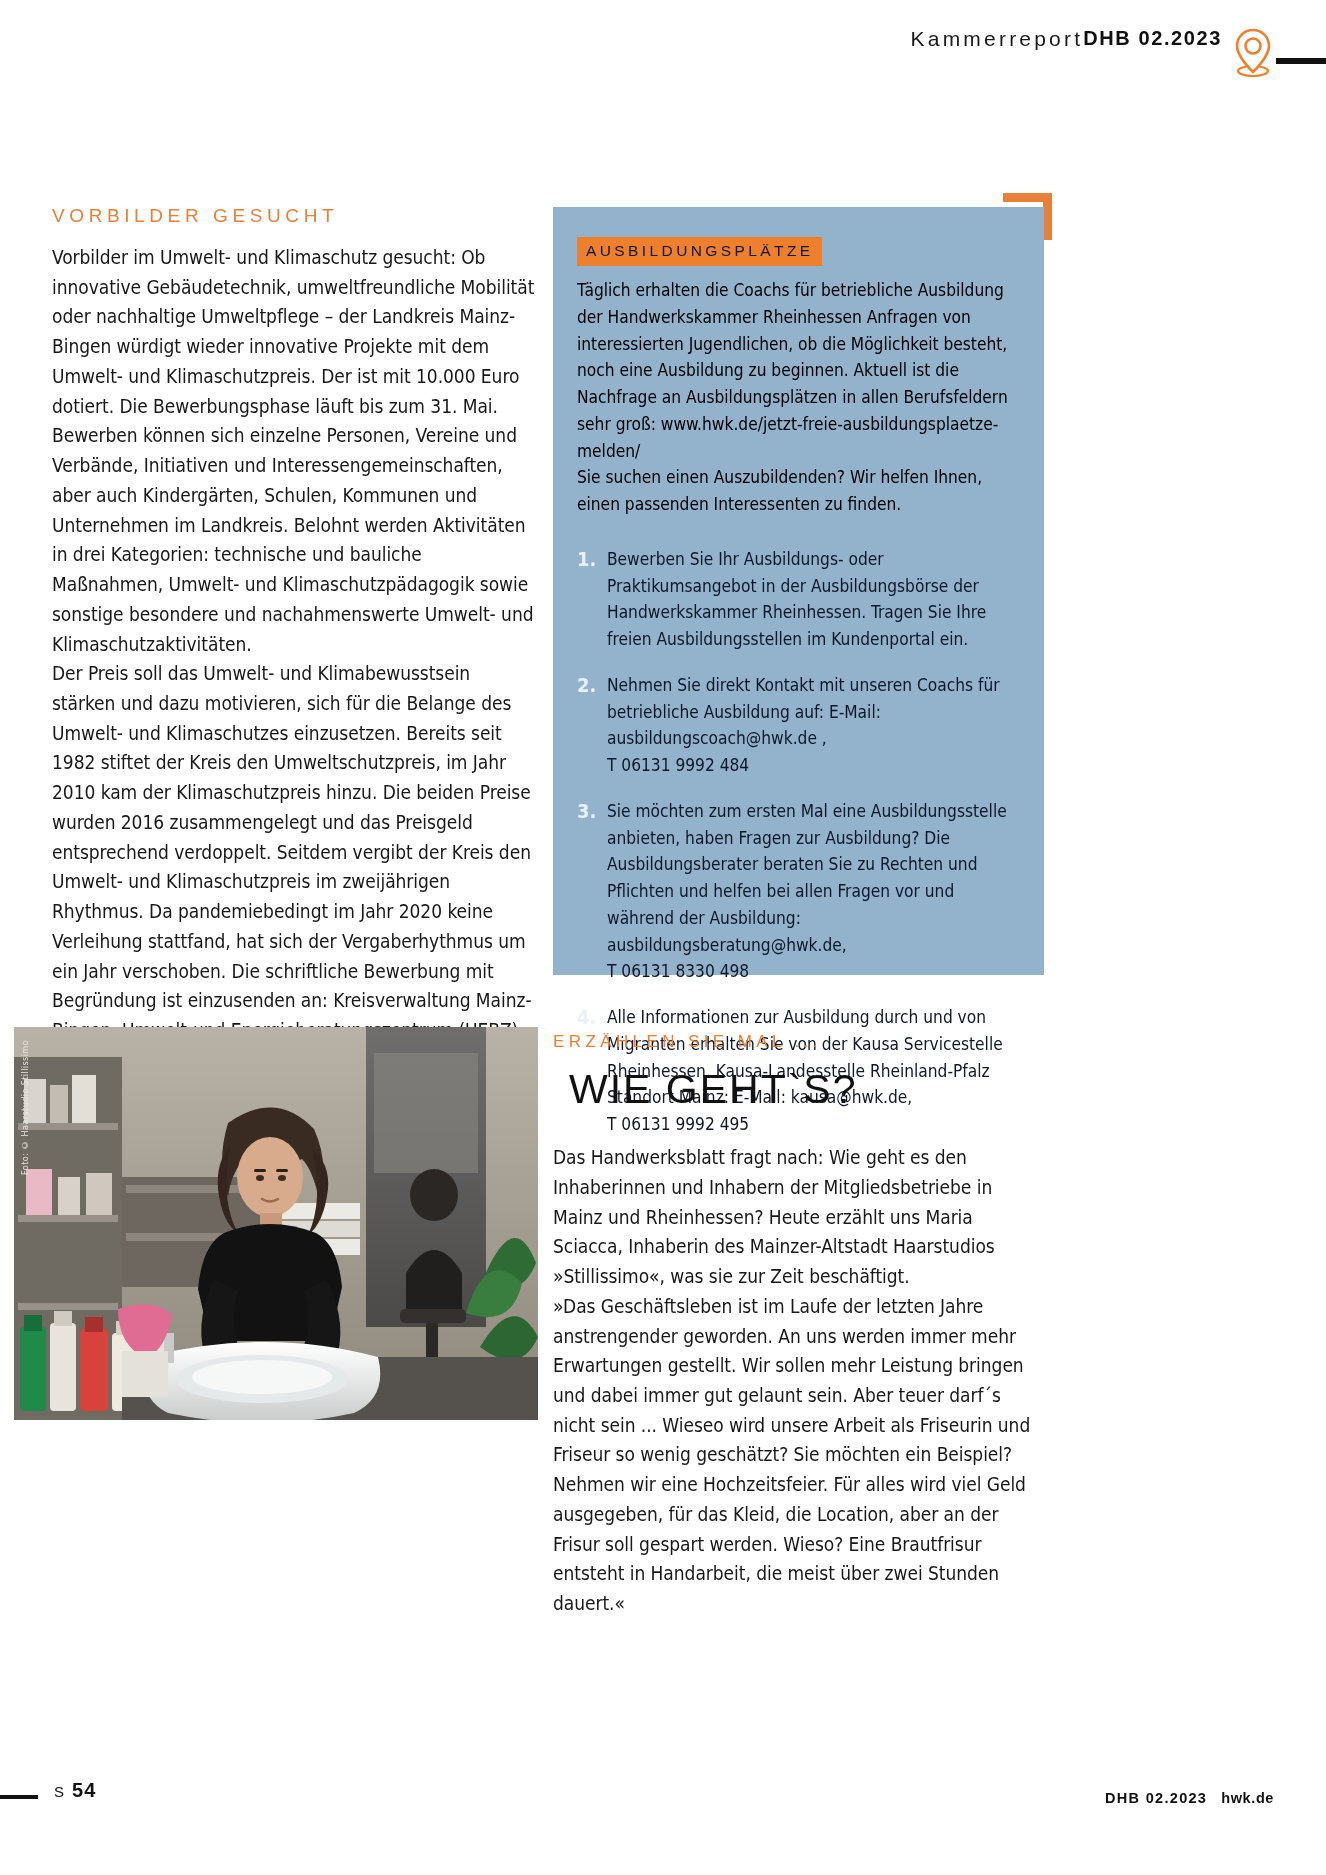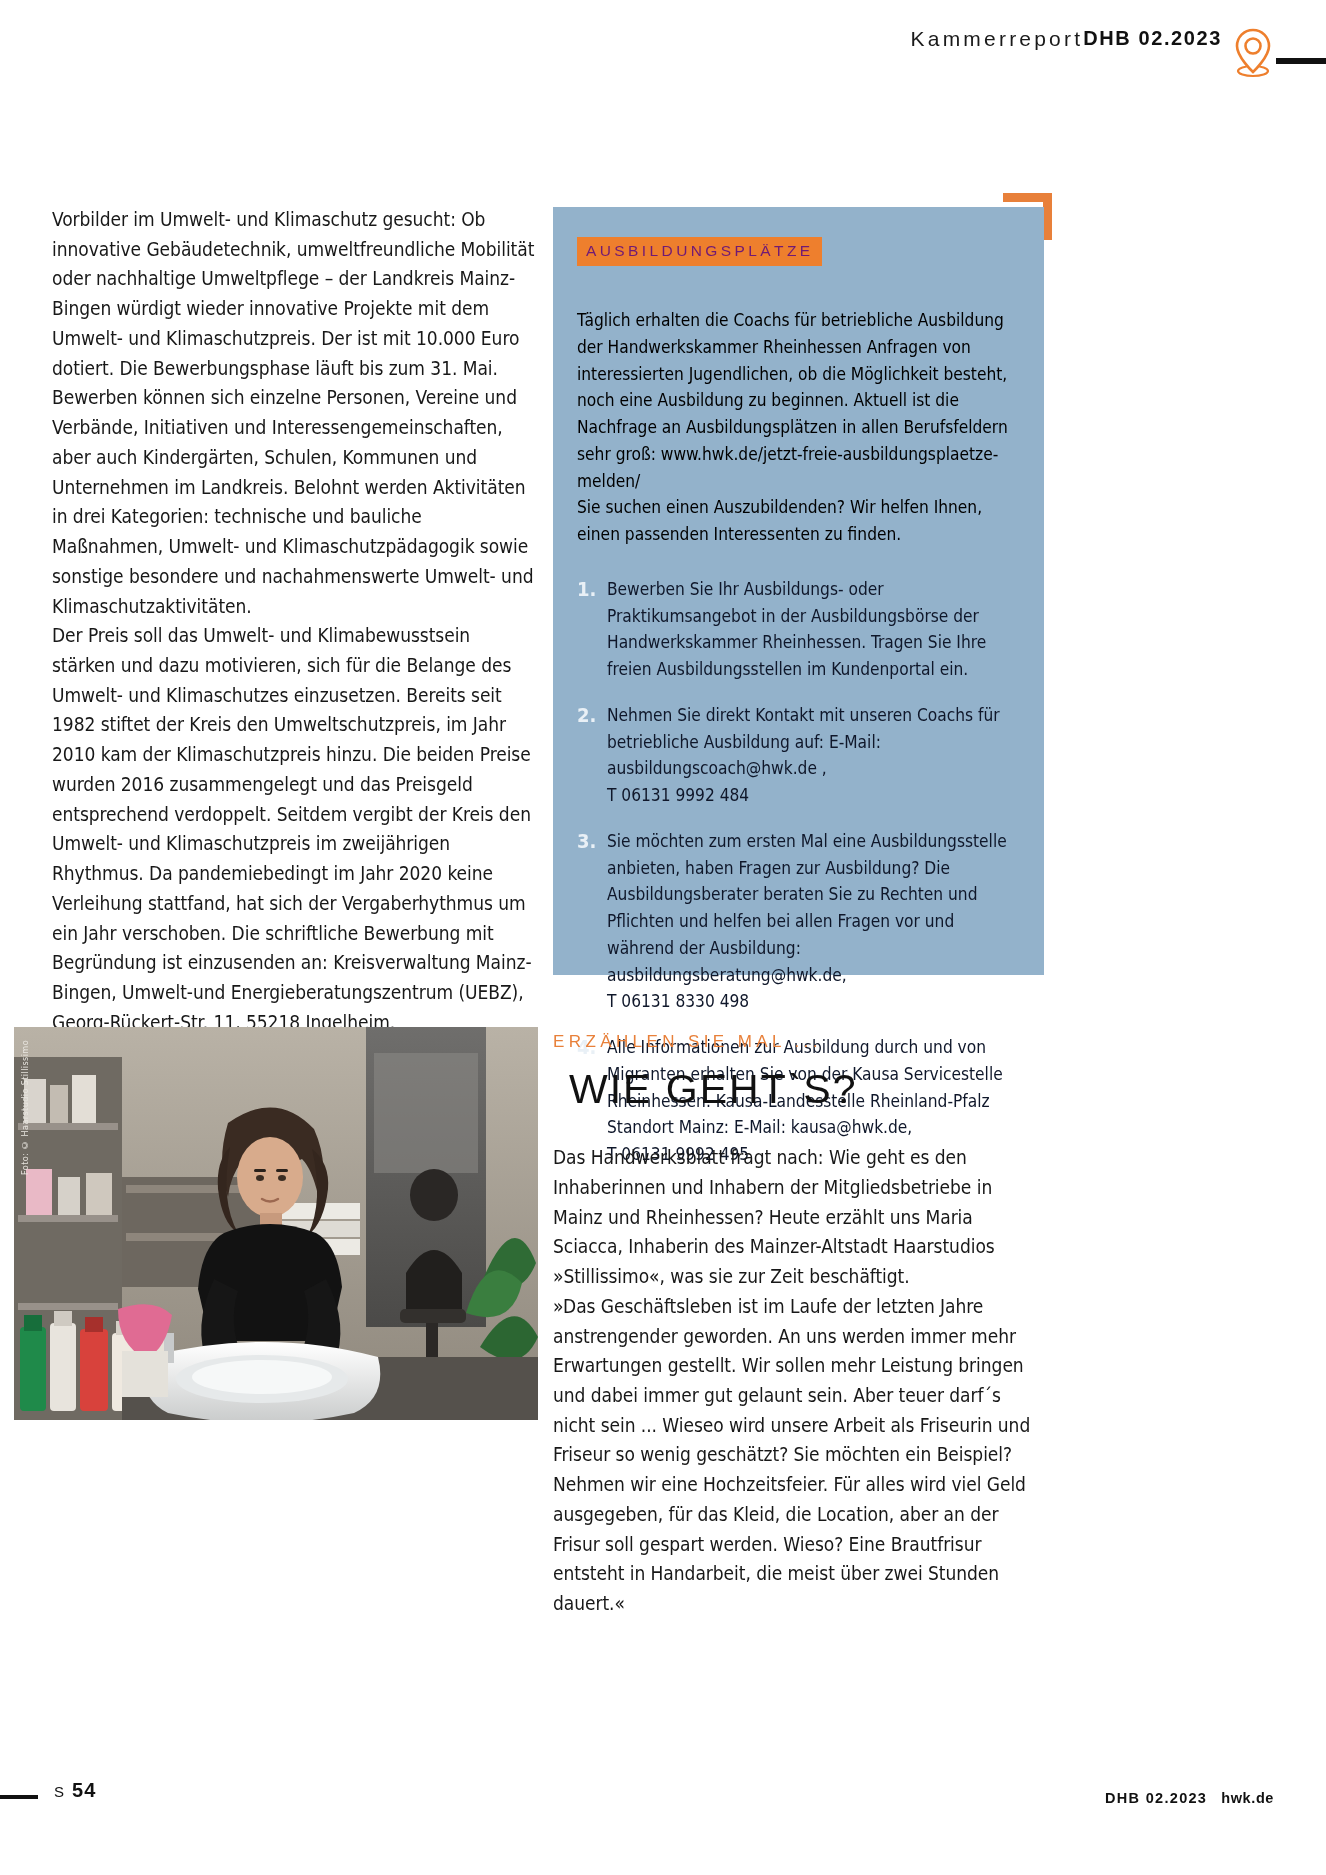--- a/index.html
+++ b/index.html
@@ -49,23 +49,23 @@
   .blue-box{
     position:absolute;left:553px;top:207px;width:491px;height:768px;
     background:#93b2cb;
   }
   .corner-mark{
     position:absolute;left:1003px;top:193px;width:40px;height:38px;
     border-top:9px solid #e8803a;border-right:9px solid #e8803a;
   }
   .box-inner{padding:30px 28px 0 24px;}
   .box-label{
-    display:inline-block;background:#ee7f2d;color:#701a75;
+    display:inline-block;background:#ee7f2d;color:#0f172a;
     font-size:15.5px;letter-spacing:3.4px;font-weight:400;
-    padding:5px 9px 6px 9px;margin-bottom:41px;
+    padding:5px 9px 6px 9px;margin-bottom:11px;
   }
   .box-intro{
     font-size:17.2px;line-height:1.555;color:#000000;
     font-family:"DejaVu Sans Condensed","Liberation Sans",sans-serif;
     font-stretch:condensed;white-space:pre-line;margin:0 0 28px 0;
   }
   .numlist{margin:0;padding:0;list-style:none;}
   .numlist li{display:flex;margin-bottom:19px;}
   .num{
     flex:0 0 30px;color:#e9f0f6;font-weight:700;font-size:20px;
@@ -129,20 +129,21 @@
           <ellipse cx="21" cy="45" rx="15" ry="5" fill="none" stroke="#ee7f2d" stroke-width="2.2"></ellipse>
           <path d="M21 4 C12 4 5 11 5 20 C5 31 21 46 21 46 C21 46 37 31 37 20 C37 11 30 4 21 4 Z" fill="#ffffff" stroke="#ee7f2d" stroke-width="2.6"></path>
           <circle cx="21" cy="20" r="7.5" fill="none" stroke="#ee7f2d" stroke-width="2.6"></circle>
         </svg>
       </span>
     </div>
     <div class="hdr-rule"></div>
   </div>
 
   <div class="col-left">
+    <div class="kicker">VORBILDER GESUCHT</div>
     <div class="body-text">Vorbilder im Umwelt- und Klimaschutz gesucht: Ob innovative Gebäudetechnik, umweltfreundliche Mobilität oder nachhaltige Umweltpflege – der Landkreis Mainz-Bingen würdigt wieder innovative Projekte mit dem Umwelt- und Klimaschutzpreis. Der ist mit 10.000 Euro dotiert. Die Bewerbungsphase läuft bis zum 31. Mai.
 Bewerben können sich einzelne Personen, Vereine und Verbände, Initiativen und Interessengemeinschaften, aber auch Kindergärten, Schulen, Kommunen und Unternehmen im Landkreis. Belohnt werden Aktivitäten in drei Kategorien: technische und bauliche Maßnahmen, Umwelt- und Klimaschutzpädagogik sowie sonstige besondere und nachahmenswerte Umwelt- und Klimaschutzaktivitäten.
 Der Preis soll das Umwelt- und Klimabewusstsein stärken und dazu motivieren, sich für die Belange des Umwelt- und Klimaschutzes einzusetzen. Bereits seit 1982 stiftet der Kreis den Umweltschutzpreis, im Jahr 2010 kam der Klimaschutzpreis hinzu. Die beiden Preise wurden 2016 zusammengelegt und das Preisgeld entsprechend verdoppelt. Seitdem vergibt der Kreis den Umwelt- und Klimaschutzpreis im zweijährigen Rhythmus. Da pandemiebedingt im Jahr 2020 keine Verleihung stattfand, hat sich der Vergaberhythmus um ein Jahr verschoben. Die schriftliche Bewerbung mit Begründung ist einzusenden an: Kreisverwaltung Mainz-Bingen, Umwelt-und Energieberatungszentrum (UEBZ), Georg-Rückert-Str. 11, 55218 Ingelheim.
 Weitere Informationen gibt es auf www.klimaschutz.mainz-bingen.de, unter Umweltbildung und Umwelt-Klimaschutz-Preis. Ansprechpartnerin ist Martina Schnitzler:
 schnitzler.martina@mainz-bingen.de oder T 06132 787 2170.</div>
   </div>
 
   <div class="corner-mark"></div>
   <div class="blue-box">
     <div class="box-inner">

